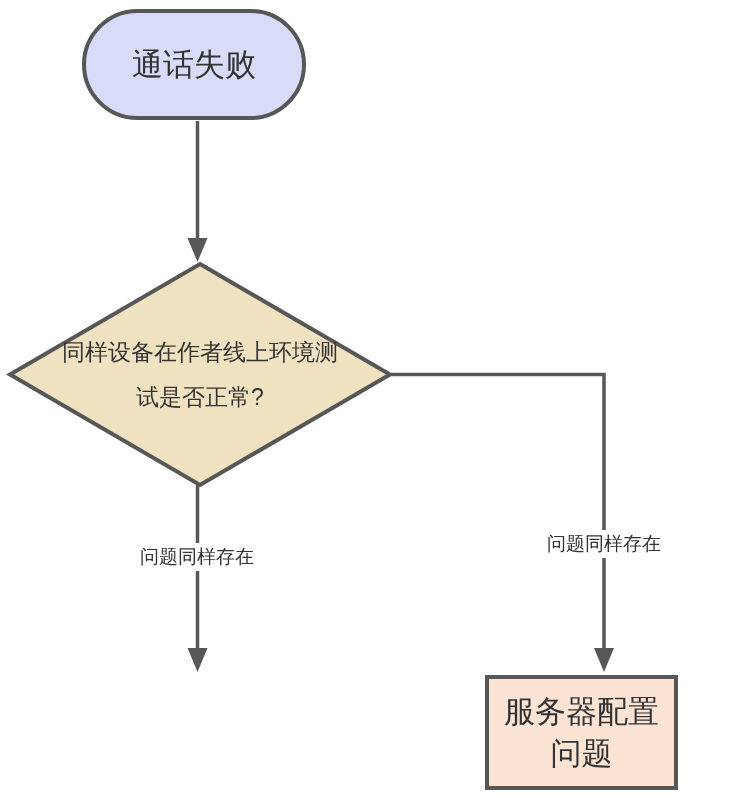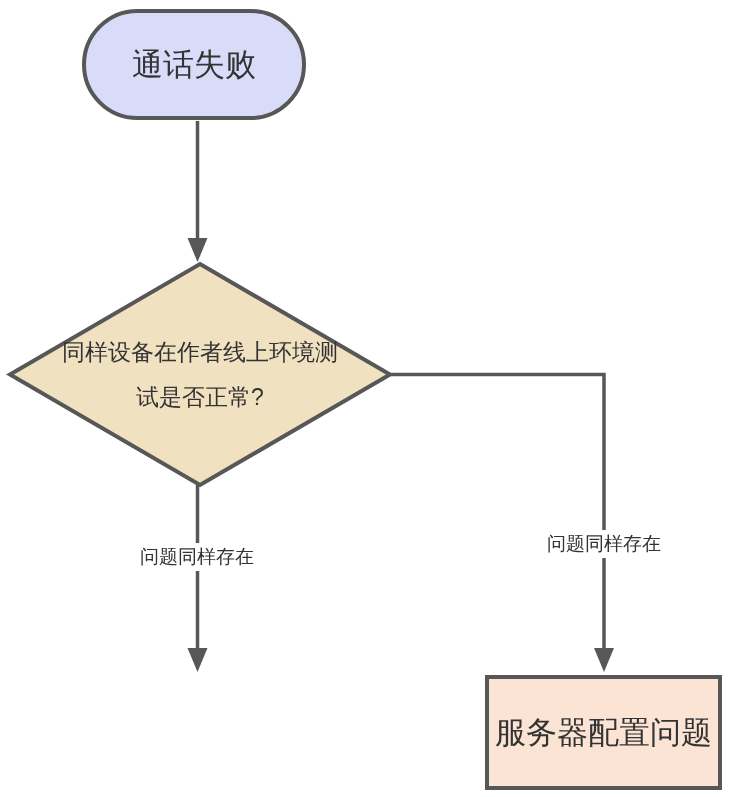--- a/index.html
+++ b/index.html
@@ -49,21 +49,21 @@
     width: 224px; height: 111px;
     border-radius: 56px;
     justify-content: center;
   }
   .node-outcome-left {
     left: 59px; top: 675px;
     width: 237px; height: 115px;
   }
   .node-outcome-right {
     left: 485px; top: 675px;
-    width: 237px; height: 115px;
+    width: 193px; height: 115px;
   }
   .decision-label-wrap {
     position: absolute;
     left: 10px; top: 264px;
     width: 380px; height: 221px;
     display: flex;
     align-items: center;
     justify-content: center;
     pointer-events: none;
   }

